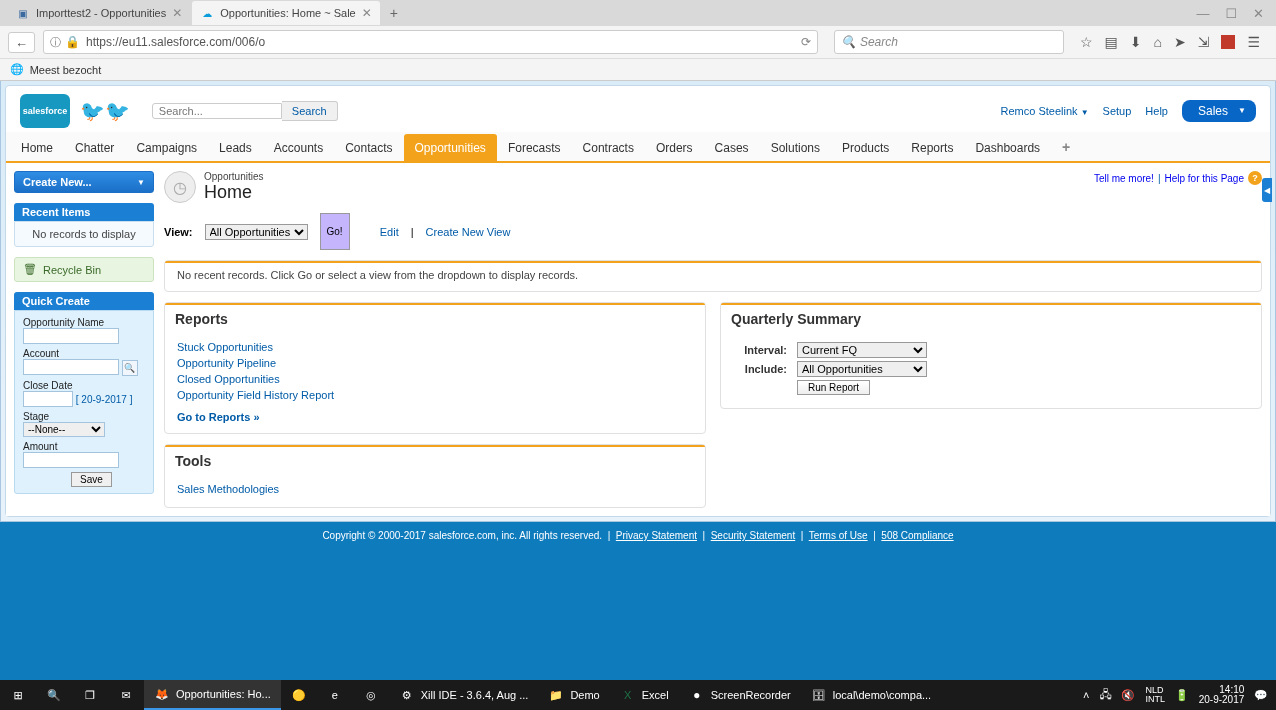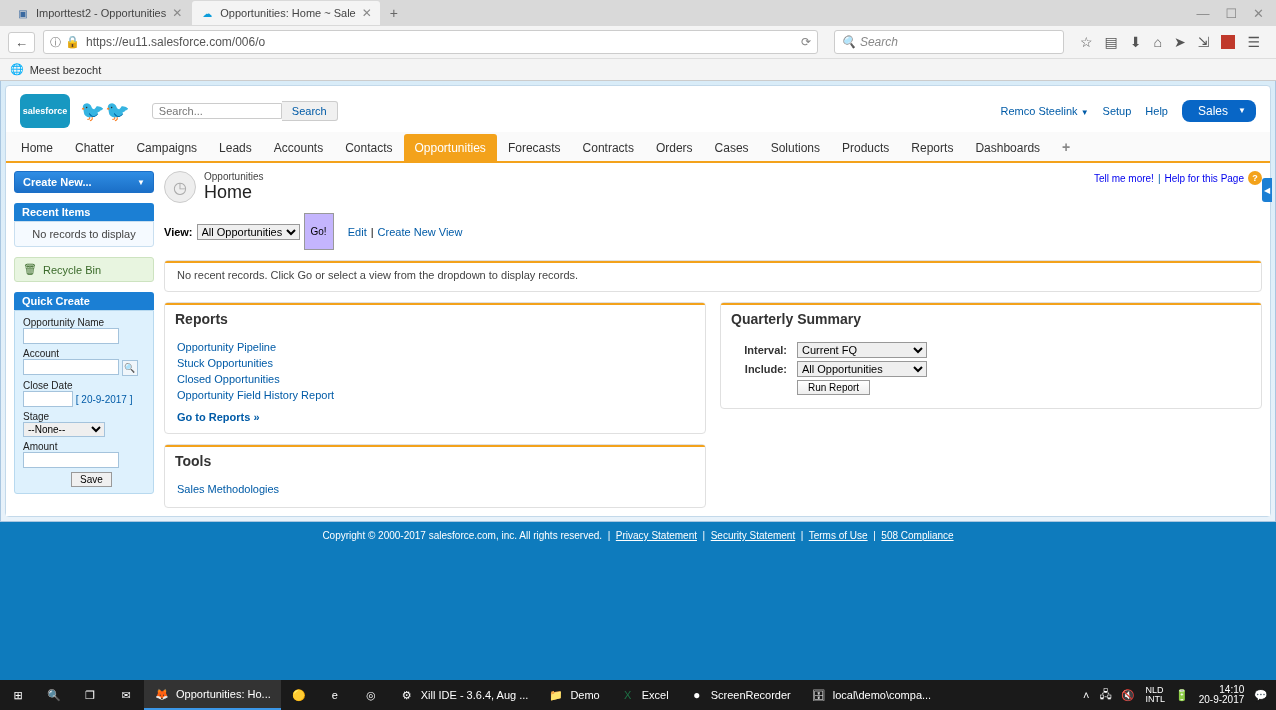--- a/index.html
+++ b/index.html
@@ -69,21 +69,21 @@
 
 
 .main-panel { flex: 1; }
 .page-title-row { display:flex; align-items:flex-start; gap: 8px; }
 .title-icon { width: 32px; height: 32px; border-radius: 50%; background: #eee; border: 1px solid #ccc; display:flex;align-items:center;justify-content:center; color:#aaa; font-size:16px;}
 .page-supertitle { font-size: 10px; color: #444; }
 .page-title { font-size: 18px; color: #222; }
 .help-links { margin-left: auto; font-size: 10px; color: #015ba7; display:flex;align-items:center;gap:4px;}
 .help-links .q { width:14px;height:14px;border-radius:50%;background:#f3a21b;color:#fff;display:inline-flex;align-items:center;justify-content:center;font-weight:bold;font-size:9px;}
 
-.view-row { margin: 10px 0 4px; display:flex; align-items:center; gap: 4px; font-size: 11px; }
+.view-row { margin: 10px 0 4px; display:flex; align-items:center; gap: 12px; font-size: 11px; }
 .view-row select { font-size: 11px; border:1px solid #999; }
 .view-row .go { border: 1px solid #999; background:#c4b5fd; padding:12px 6px; font-size:10px;}
 .view-row a { color: #015ba7; }
 
 .section-box { border: 1px solid #e0e0e0; border-radius: 4px; margin-top: 10px; }
 .section-box .orange-top { height: 2px; background: #f3a21b; border-radius: 4px 4px 0 0; }
 .section-header { display:flex; align-items:center; padding: 6px 10px; }
 .section-title { font-size: 14px; font-weight: bold; color: #333; }
 .section-header .center-btn { margin: 0 auto; }
 .btn-small { border: 1px solid #999; background: linear-gradient(#fff,#eee); padding: 1px 10px; font-size: 10px; }
@@ -282,22 +282,22 @@
       </div>
 
       <div class="two-col">
         <div class="col">
           <div class="section-box">
             <div class="orange-top"></div>
             <div class="section-header">
                   <span class="section-title">Reports</span>
                 </div>
             <div class="section-body">
+              <a href="#">Stuck Opportunities</a>
               <a href="#">Opportunity Pipeline</a>
-              <a href="#">Stuck Opportunities</a>
               <a href="#">Closed Opportunities</a>
               <a href="#">Opportunity Field History Report</a>
               <div style="height:8px"></div>
               <a href="#" class="inline" style="font-weight:bold">Go to Reports »</a>
             </div>
           </div>
           <div class="section-box">
             <div class="orange-top"></div>
             <div class="section-header">
                   <span class="section-title">Tools</span>

